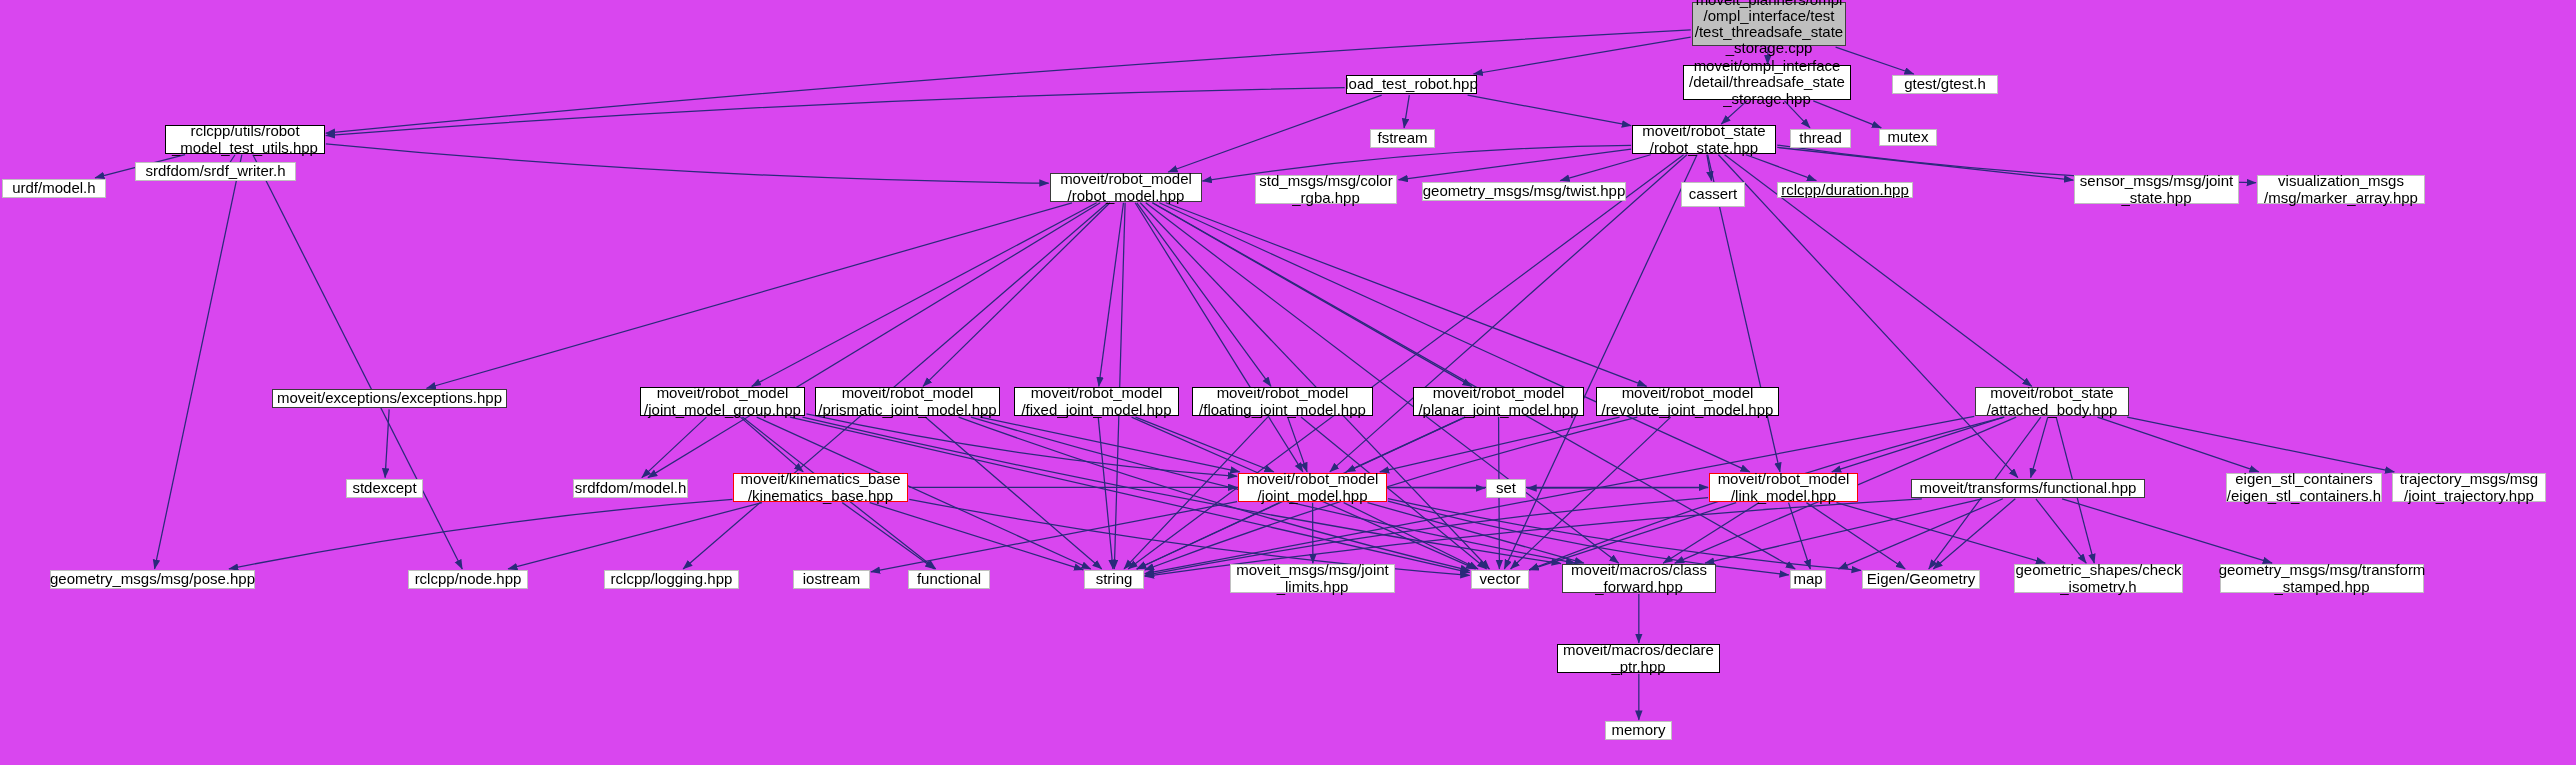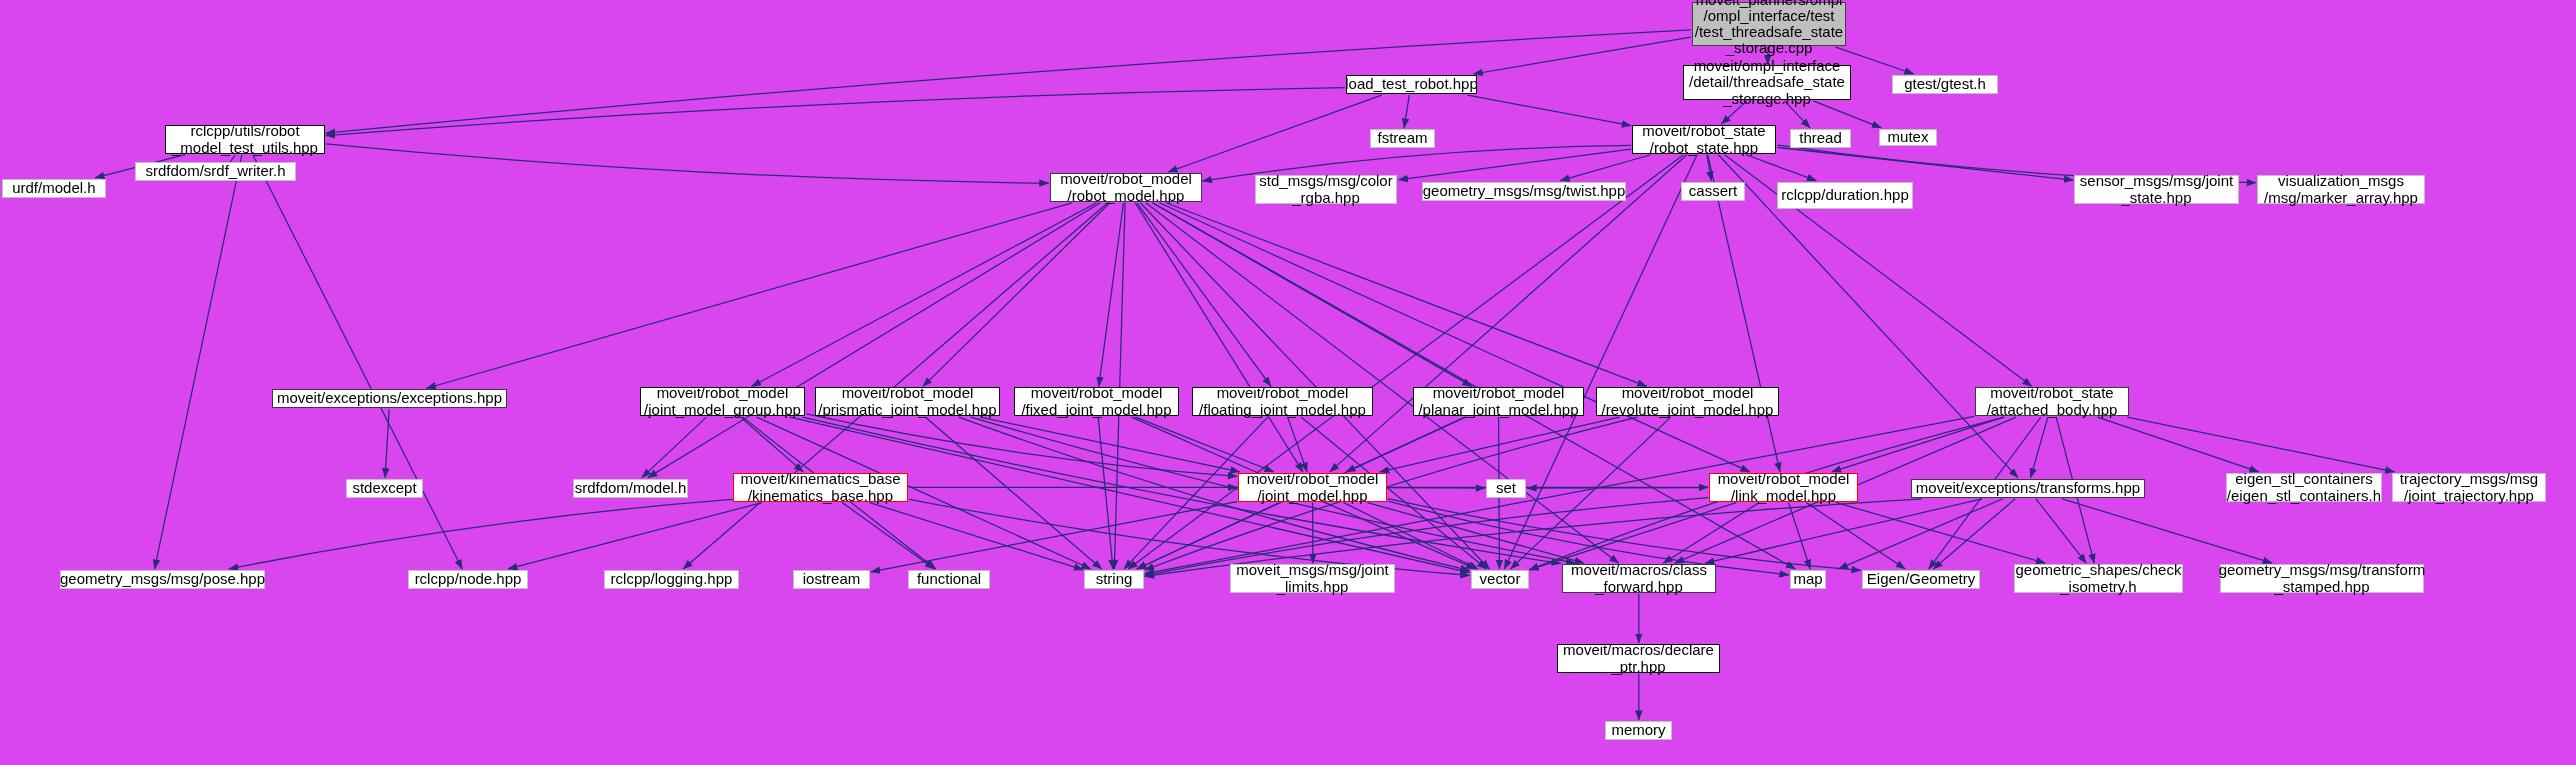--- a/index.html
+++ b/index.html
@@ -188,22 +188,22 @@
       <div class="node local" style="left: 1632px; top: 125px; width: 144px; height: 29px;"><span>moveit/robot_state
 /robot_state.hpp</span></div>
       <div class="node " style="left: 1370px; top: 129px; width: 65px; height: 19px;"><span>fstream</span></div>
       <div class="node " style="left: 1.9px; top: 179px; width: 104px; height: 19px;"><span>urdf/model.h</span></div>
       <div class="node " style="left: 135px; top: 162px; width: 161px; height: 19px; justify-content: center;"><span>srdfdom/srdf_writer.h</span></div>
       <div class="node bold" style="left: 1050px; top: 173px; width: 152px; height: 29px;"><span>moveit/robot_model
 /robot_model.hpp</span></div>
       <div class="node " style="left: 1255px; top: 175px; width: 142px; height: 29px;"><span>std_msgs/msg/color
 _rgba.hpp</span></div>
       <div class="node " style="left: 1422px; top: 182px; width: 204px; height: 19px;"><span>geometry_msgs/msg/twist.hpp</span></div>
-      <div class="node " style="left: 1681px; top: 182px; width: 64px; height: 19px; justify-content: center;"><span>cassert</span></div>
-      <div class="node " style="left: 1777px; top: 182px; width: 136px; height: 27px;"><span>rclcpp/duration.hpp</span></div>
+      <div class="node " style="left: 1681px; top: 182px; width: 64px; height: 25px; justify-content: center;"><span>cassert</span></div>
+      <div class="node " style="left: 1777px; top: 182px; width: 136px; height: 16px; text-decoration: underline;"><span>rclcpp/duration.hpp</span></div>
       <div class="node " style="left: 2074px; top: 175px; width: 165px; height: 29px;"><span>sensor_msgs/msg/joint
 _state.hpp</span></div>
       <div class="node " style="left: 2257px; top: 175px; width: 168px; height: 29px;"><span>visualization_msgs
 /msg/marker_array.hpp</span></div>
       <div class="node bold" style="left: 272px; top: 389px; width: 235px; height: 19px;"><span>moveit/exceptions/exceptions.hpp</span></div>
       <div class="node local" style="left: 640px; top: 387px; width: 165px; height: 29px;"><span>moveit/robot_model
 /joint_model_group.hpp</span></div>
       <div class="node local" style="left: 815px; top: 387px; width: 185px; height: 29px;"><span>moveit/robot_model
 /prismatic_joint_model.hpp</span></div>
       <div class="node local" style="left: 1014px; top: 387px; width: 165px; height: 29px;"><span>moveit/robot_model
@@ -218,26 +218,26 @@
 /attached_body.hpp</span></div>
       <div class="node " style="left: 346px; top: 479px; width: 77px; height: 19px;"><span>stdexcept</span></div>
       <div class="node " style="left: 573px; top: 479px; width: 115px; height: 19px;"><span>srdfdom/model.h</span></div>
       <div class="node hilite" style="left: 733px; top: 473px; width: 175px; height: 29px;"><span>moveit/kinematics_base
 /kinematics_base.hpp</span></div>
       <div class="node hilite" style="left: 1238px; top: 473px; width: 149px; height: 29px;"><span>moveit/robot_model
 /joint_model.hpp</span></div>
       <div class="node " style="left: 1486px; top: 479px; width: 40px; height: 19px;"><span>set</span></div>
       <div class="node hilite" style="left: 1709px; top: 473px; width: 149px; height: 29px;"><span>moveit/robot_model
 /link_model.hpp</span></div>
-      <div class="node bold" style="left: 1911px; top: 479px; width: 234px; height: 19px;"><span>moveit/exceptions/transforms.hpp</span></div>
+      <div class="node bold" style="left: 1911px; top: 479px; width: 234px; height: 19px;"><span>moveit/transforms/functional.hpp</span></div>
       <div class="node " style="left: 2226px; top: 473px; width: 156px; height: 29px;"><span>eigen_stl_containers
 /eigen_stl_containers.h</span></div>
       <div class="node " style="left: 2392px; top: 473px; width: 154px; height: 29px;"><span>trajectory_msgs/msg
 /joint_trajectory.hpp</span></div>
-      <div class="node " style="left: 50px; top: 570px; width: 205px; height: 19px; margin-left: 10px;"><span>geometry_msgs/msg/pose.hpp</span></div>
+      <div class="node " style="left: 50px; top: 570px; width: 205px; height: 19px;"><span>geometry_msgs/msg/pose.hpp</span></div>
       <div class="node " style="left: 408px; top: 570px; width: 120px; height: 19px;"><span>rclcpp/node.hpp</span></div>
       <div class="node " style="left: 604px; top: 570px; width: 135px; height: 19px;"><span>rclcpp/logging.hpp</span></div>
       <div class="node " style="left: 793px; top: 570px; width: 77px; height: 19px;"><span>iostream</span></div>
       <div class="node " style="left: 908px; top: 570px; width: 82px; height: 19px;"><span>functional</span></div>
       <div class="node " style="left: 1084px; top: 570px; width: 60px; height: 19px;"><span>string</span></div>
       <div class="node " style="left: 1230px; top: 564px; width: 165px; height: 29px;"><span>moveit_msgs/msg/joint
 _limits.hpp</span></div>
       <div class="node " style="left: 1471px; top: 570px; width: 58px; height: 19px;"><span>vector</span></div>
       <div class="node bold" style="left: 1562px; top: 564px; width: 154px; height: 29px;"><span>moveit/macros/class
 _forward.hpp</span></div>

